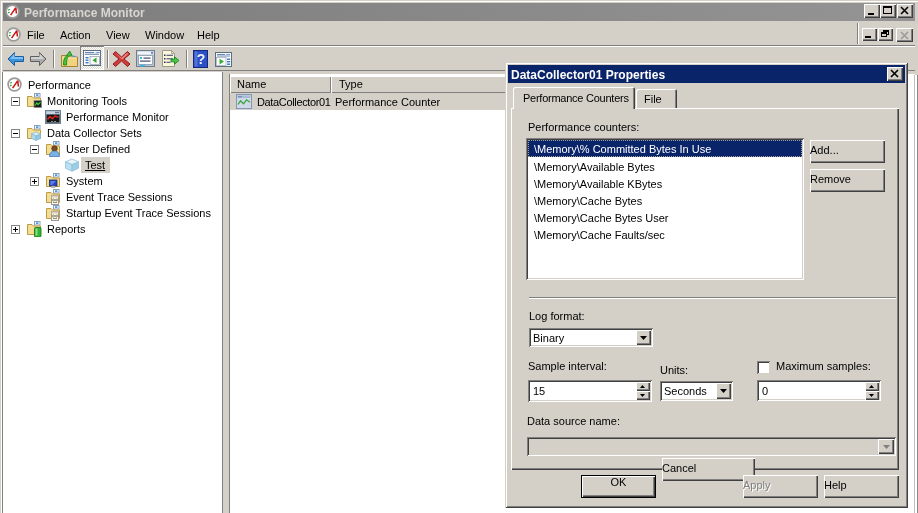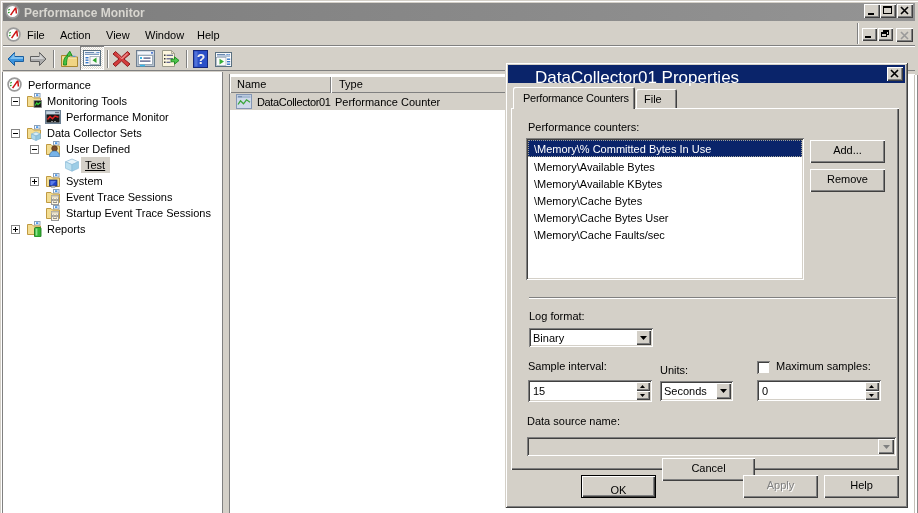--- a/index.html
+++ b/index.html
@@ -7,21 +7,21 @@
 body {
   position:relative; overflow:hidden;
   font-family:"Liberation Sans",sans-serif; font-size:11px; color:#000;
   background:#d4d0c8;
 }
 .abs { position:absolute; }
 .raised { background:#d4d0c8; box-shadow: inset 1px 1px 0 #ffffff, inset -1px -1px 0 #404040, inset -2px -2px 0 #808080; }
 .raised1 { background:#d4d0c8; box-shadow: inset 1px 1px 0 #ffffff, inset -1px -1px 0 #808080; }
 .sunken { background:#fff; box-shadow: inset 1px 1px 0 #808080, inset -1px -1px 0 #ffffff, inset 2px 2px 0 #404040, inset -2px -2px 0 #d4d0c8; }
 .vsep { width:2px; background:#fff; border-left:1px solid #808080; }
-.btn { background:#d4d0c8; box-shadow: inset 1px 1px 0 #ffffff, inset -1px -1px 0 #404040, inset -2px -2px 0 #808080; text-align:center; }
+.btn { background:#d4d0c8; box-shadow: inset 1px 1px 0 #ffffff, inset -1px -1px 0 #404040, inset -2px -2px 0 #808080; }
 .btn span { display:block; padding-top:4px; }
 .expander { width:9px; height:9px; background:#fff; border:1px solid #848484; }
 .expander i { position:absolute; left:1px; top:3px; width:5px; height:1px; background:#000; }
 .expander b { position:absolute; left:3px; top:1px; width:1px; height:5px; background:#000; }
 </style>
 </head>
 <body>
 
 <div class="abs" style="left:0;top:0;width:918px;height:513px;background:#d4d0c8;box-shadow:inset 1px 1px 0 #d4d0c8, inset 2px 2px 0 #ffffff, inset 3px 3px 0 #d4d0c8;"></div>
 
@@ -303,21 +303,21 @@
       <rect x="2" y="2" width="4" height="1.3" fill="#7890b0"></rect>
       <path d="M2 10.5 L4.5 6.8 L7.5 9.8 L10.5 5.8 L14 8.2" stroke="#3aa63a" stroke-width="1.3" fill="none"></path>
     </svg>
 <div class="abs" style="left:257px;top:96px;letter-spacing:-0.35px;">DataCollector01</div>
 <div class="abs" style="left:335px;top:96px;">Performance Counter</div>
 </div>
 
 <div class="abs" id="dialog" style="left:505px;top:62px;width:403px;height:446px;background:#d4d0c8;box-shadow:inset 1px 1px 0 #d4d0c8, inset -1px -1px 0 #404040, inset 2px 2px 0 #ffffff, inset -2px -2px 0 #808080, inset 3px 3px 0 #d4d0c8;"></div>
 
 <div class="abs" style="left:508px;top:65px;width:397px;height:18px;background:#0a246a;"></div>
-<div class="abs" style="left:511px;top:68px;font-weight:normal;font-size:17px;color:#fff;margin-left:24px;">DataCollector01 Properties</div>
+<div class="abs" style="left:511px;top:68px;font-weight:bold;font-size:12px;color:#fff;">DataCollector01 Properties</div>
 <div class="abs raised" style="left:887px;top:67px;width:16px;height:14px;">
   <svg class="abs" style="left:3px;top:2px;" width="10" height="9">
       <path d="M1 1 L8 8 M8 1 L1 8" stroke="#000" stroke-width="1.6"></path>
     </svg>
 </div>
 
 <div class="abs" style="left:636px;top:89px;width:41px;height:19px;background:#d4d0c8;border-radius:2px 2px 0 0;box-shadow:inset 1px 1px 0 #ffffff, inset -1px 0 0 #404040, inset -2px 0 0 #808080;"></div>
 <div class="abs" style="left:644px;top:93px;">File</div>
 
 <div class="abs" style="left:511px;top:108px;width:388px;height:362px;background:#d4d0c8;box-shadow:inset 1px 1px 0 #ffffff, inset -1px -1px 0 #404040, inset -2px -2px 0 #808080;"></div>
@@ -395,21 +395,21 @@
 
 <div class="abs" style="left:527px;top:415px;">Data source name:</div>
 <div class="abs" style="left:527px;top:437px;width:369px;height:19px;background:#d4d0c8;box-shadow:inset 1px 1px 0 #808080, inset -1px -1px 0 #ffffff, inset 2px 2px 0 #404040, inset -2px -2px 0 #d4d0c8;"></div>
 <div class="abs raised" style="left:878px;top:439px;width:16px;height:15px;">
     <svg class="abs" style="left:5px;top:6px;" width="7" height="4">
       <path d="M0 0 L7 0 L3.5 4 Z" fill="#808080"></path>
     </svg>
   </div>
 
 <div class="abs" style="left:581px;top:475px;width:75px;height:23px;background:#d4d0c8;border:1px solid #000;box-shadow:inset 1px 1px 0 #ffffff, inset -1px -1px 0 #404040, inset -2px -2px 0 #808080;text-align:center;">
-    <span style="display:block;padding-top:8px;">OK</span>
+    <span style="display:block;padding-top:0;">OK</span>
   </div>
 <div class="abs btn" style="left:662px;top:458px;width:93px;height:23px;">
     <span>Cancel</span>
   </div>
 <div class="abs btn" style="left:743px;top:475px;width:75px;height:23px;color:#808080;text-shadow:1px 1px 0 #fff;">
     <span>Apply</span>
   </div>
 <div class="abs btn" style="left:824px;top:475px;width:75px;height:23px;">
     <span>Help</span>
   </div>

